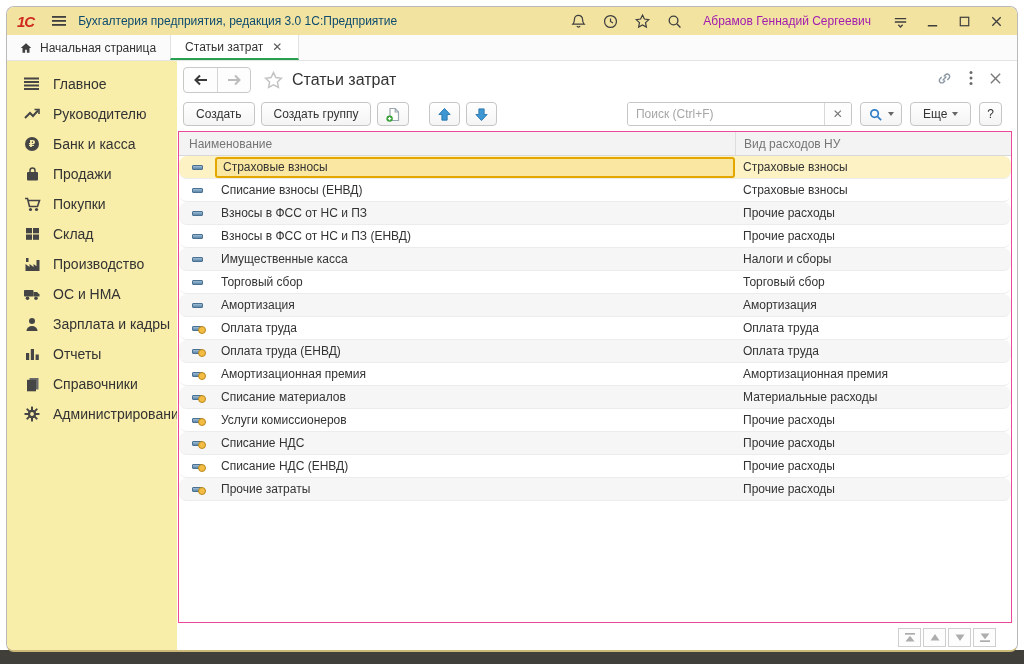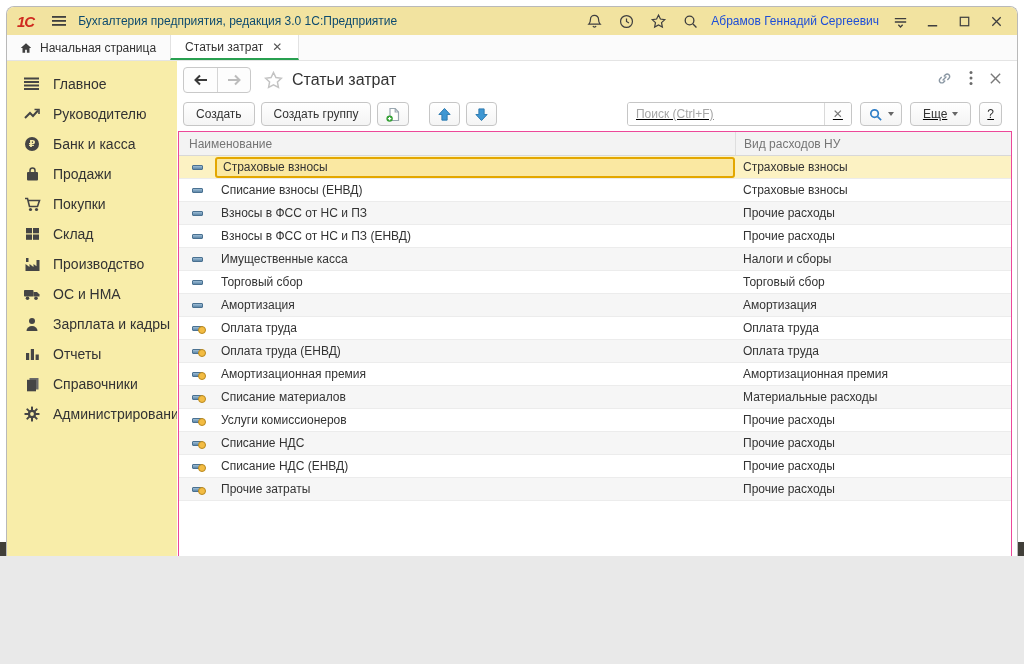--- a/index.html
+++ b/index.html
@@ -1,30 +1,30 @@
 <!DOCTYPE html>
 <html><head>
 <meta charset="utf-8">
 <style>
   * { box-sizing: border-box; margin: 0; padding: 0; }
   html,body { width:1024px; height:664px; font-family:"Liberation Sans","DejaVu Sans",sans-serif; }
   body { background:#e9e9e9; }
-  .stage { position:relative; width:1024px; height:556px; background:#fff; overflow:hidden; }
+  .stage { position:relative; width:1024px; height:664px; background:#fff; overflow:hidden; }
   .desk-strip { position:absolute; left:0; right:0; bottom:0; height:14px; background:#413f39; }
   .window { position:absolute; left:6px; top:6px; width:1012px; height:646px;
             background:#fff; border:1px solid #b9b9b9; border-bottom:2px solid #c9b878;
             border-radius:8px; overflow:hidden; display:flex; flex-direction:column; }
 
   
   .titlebar { height:28px; background:#f2e3a0; display:flex; align-items:center; padding:0 10px; flex:0 0 auto; }
   .logo1c { color:#cf2b20; font-weight:bold; font-style:italic; font-size:15px; letter-spacing:-1px; margin-right:14px; }
   .tb-icon { display:flex; align-items:center; justify-content:center; width:22px; height:22px; color:#3f3f3f; }
   .win-title { font-size:12px; color:#0c4a6e; margin-left:8px; }
   .tb-right { margin-left:auto; display:flex; align-items:center; gap:10px; }
-  .tb-user { font-size:12px; color:#1d4ed8; margin:0 0; }
+  .tb-user { font-size:12px; color:#a21caf; margin:0 8px; }
   .tb-icon svg { display:block; }
 
   
   .tabbar { height:26px; background:#fbfbfb; display:flex; align-items:stretch; border-bottom:1px solid #e4e4e4; flex:0 0 auto; }
   .tab { display:flex; align-items:center; gap:7px; padding:0 14px; font-size:12px; color:#333; position:relative; }
   .tab.home { padding-left:12px; }
   .tab.active { background:#fff; border-left:1px solid #e2e2e2; border-right:1px solid #e2e2e2; border-bottom:2px solid #28a050; }
   .tab-close { color:#555; font-size:12px; line-height:1; padding:2px; }
 
   
@@ -44,35 +44,35 @@
   .fav-star { margin:0 8px 0 12px; color:#c3c3c3; display:flex; }
   .page-title { font-size:16px; color:#333; }
   .chead-right { margin-left:auto; display:flex; align-items:center; gap:16px; color:#7d8790; }
 
   
   .toolbar { height:34px; display:flex; align-items:center; gap:6px; padding:0 10px 0 6px; flex:0 0 auto; }
   .btn { height:24px; border:1px solid #c6c6c6; border-radius:4px; background:linear-gradient(#ffffff,#f4f4f4);
          font-size:12px; color:#333; padding:0 12px; display:flex; align-items:center; gap:5px; }
   .btn.icon-only { padding:0 7px; }
   .caret { width:0; height:0; border-left:3.5px solid transparent; border-right:3.5px solid transparent; border-top:4px solid #666; }
-  .searchwrap { margin-left:auto; display:flex; align-items:flex-end;text-decoration:underline; }
+  .searchwrap { margin-left:auto; display:flex; align-items:flex-end; }
   .searchbox { display:flex; height:24px; border:1px solid #c6c6c6; border-radius:3px; overflow:hidden; background:#fff; }
   .searchbox input { width:196px; border:0; outline:none; font-size:12px; padding:0 8px; color:#333; font-family:inherit; }
   .searchbox input::placeholder { color:#a6a6a6; }
   .search-clear { width:27px; display:flex; align-items:center; justify-content:center; border-left:1px solid #d9d9d9; color:#777; font-size:12px; background:#fdfdfd; }
   .gap8 { width:8px; flex:0 0 auto; }
 
   
   .grid { flex:1 1 auto; display:flex; flex-direction:column; border:1px solid #ec4899; margin-left:1px; min-height:0; }
   .grid-head { display:flex; height:24px; background:#f3f3f3; border-bottom:1px solid #d8d8d8; flex:0 0 auto; }
   .gh-cell { font-size:12px; color:#757575; display:flex; align-items:center; }
   .gh-name { width:556px; padding-left:10px; }
   .gh-type { flex:1; padding-left:8px; border-left:1px solid #dedede; }
   .grid-rows { flex:1 1 auto; overflow:hidden; }
-  .grid-row { display:flex; height:23px; align-items:center; border-bottom:1px solid #ececec; background:#fff; }
+  .grid-row { display:flex; height:23px; align-items:center; border-bottom:1px solid #ececec; background:#fff;border-radius:8px; }
   .grid-row.zebra { background:#f6f6f6; }
   .grid-row.selected { background:#fcf2c3; }
   .cell-icon { width:36px; display:flex; justify-content:center; align-items:center; flex:0 0 auto; }
   .cell-name { width:520px; height:21px; display:flex; align-items:center; padding-left:6px; font-size:12px; color:#333; flex:0 0 auto; }
   .grid-row.selected .cell-name { background:#fae8a2; border:2px solid #e3a700; border-radius:3px; }
   .cell-type { flex:1; font-size:12px; color:#333; padding-left:8px; }
   .dash { position:relative; width:11px; height:5px; border:1px solid #4a7191; border-radius:1px;
           background:linear-gradient(#9dbdd6,#5e87a8); display:inline-block; }
   .dash.pre::after { content:""; position:absolute; right:-4px; bottom:-4px; width:6px; height:6px;
           border-radius:50%; background:#f3bc43; border:1px solid #b9891f; }

